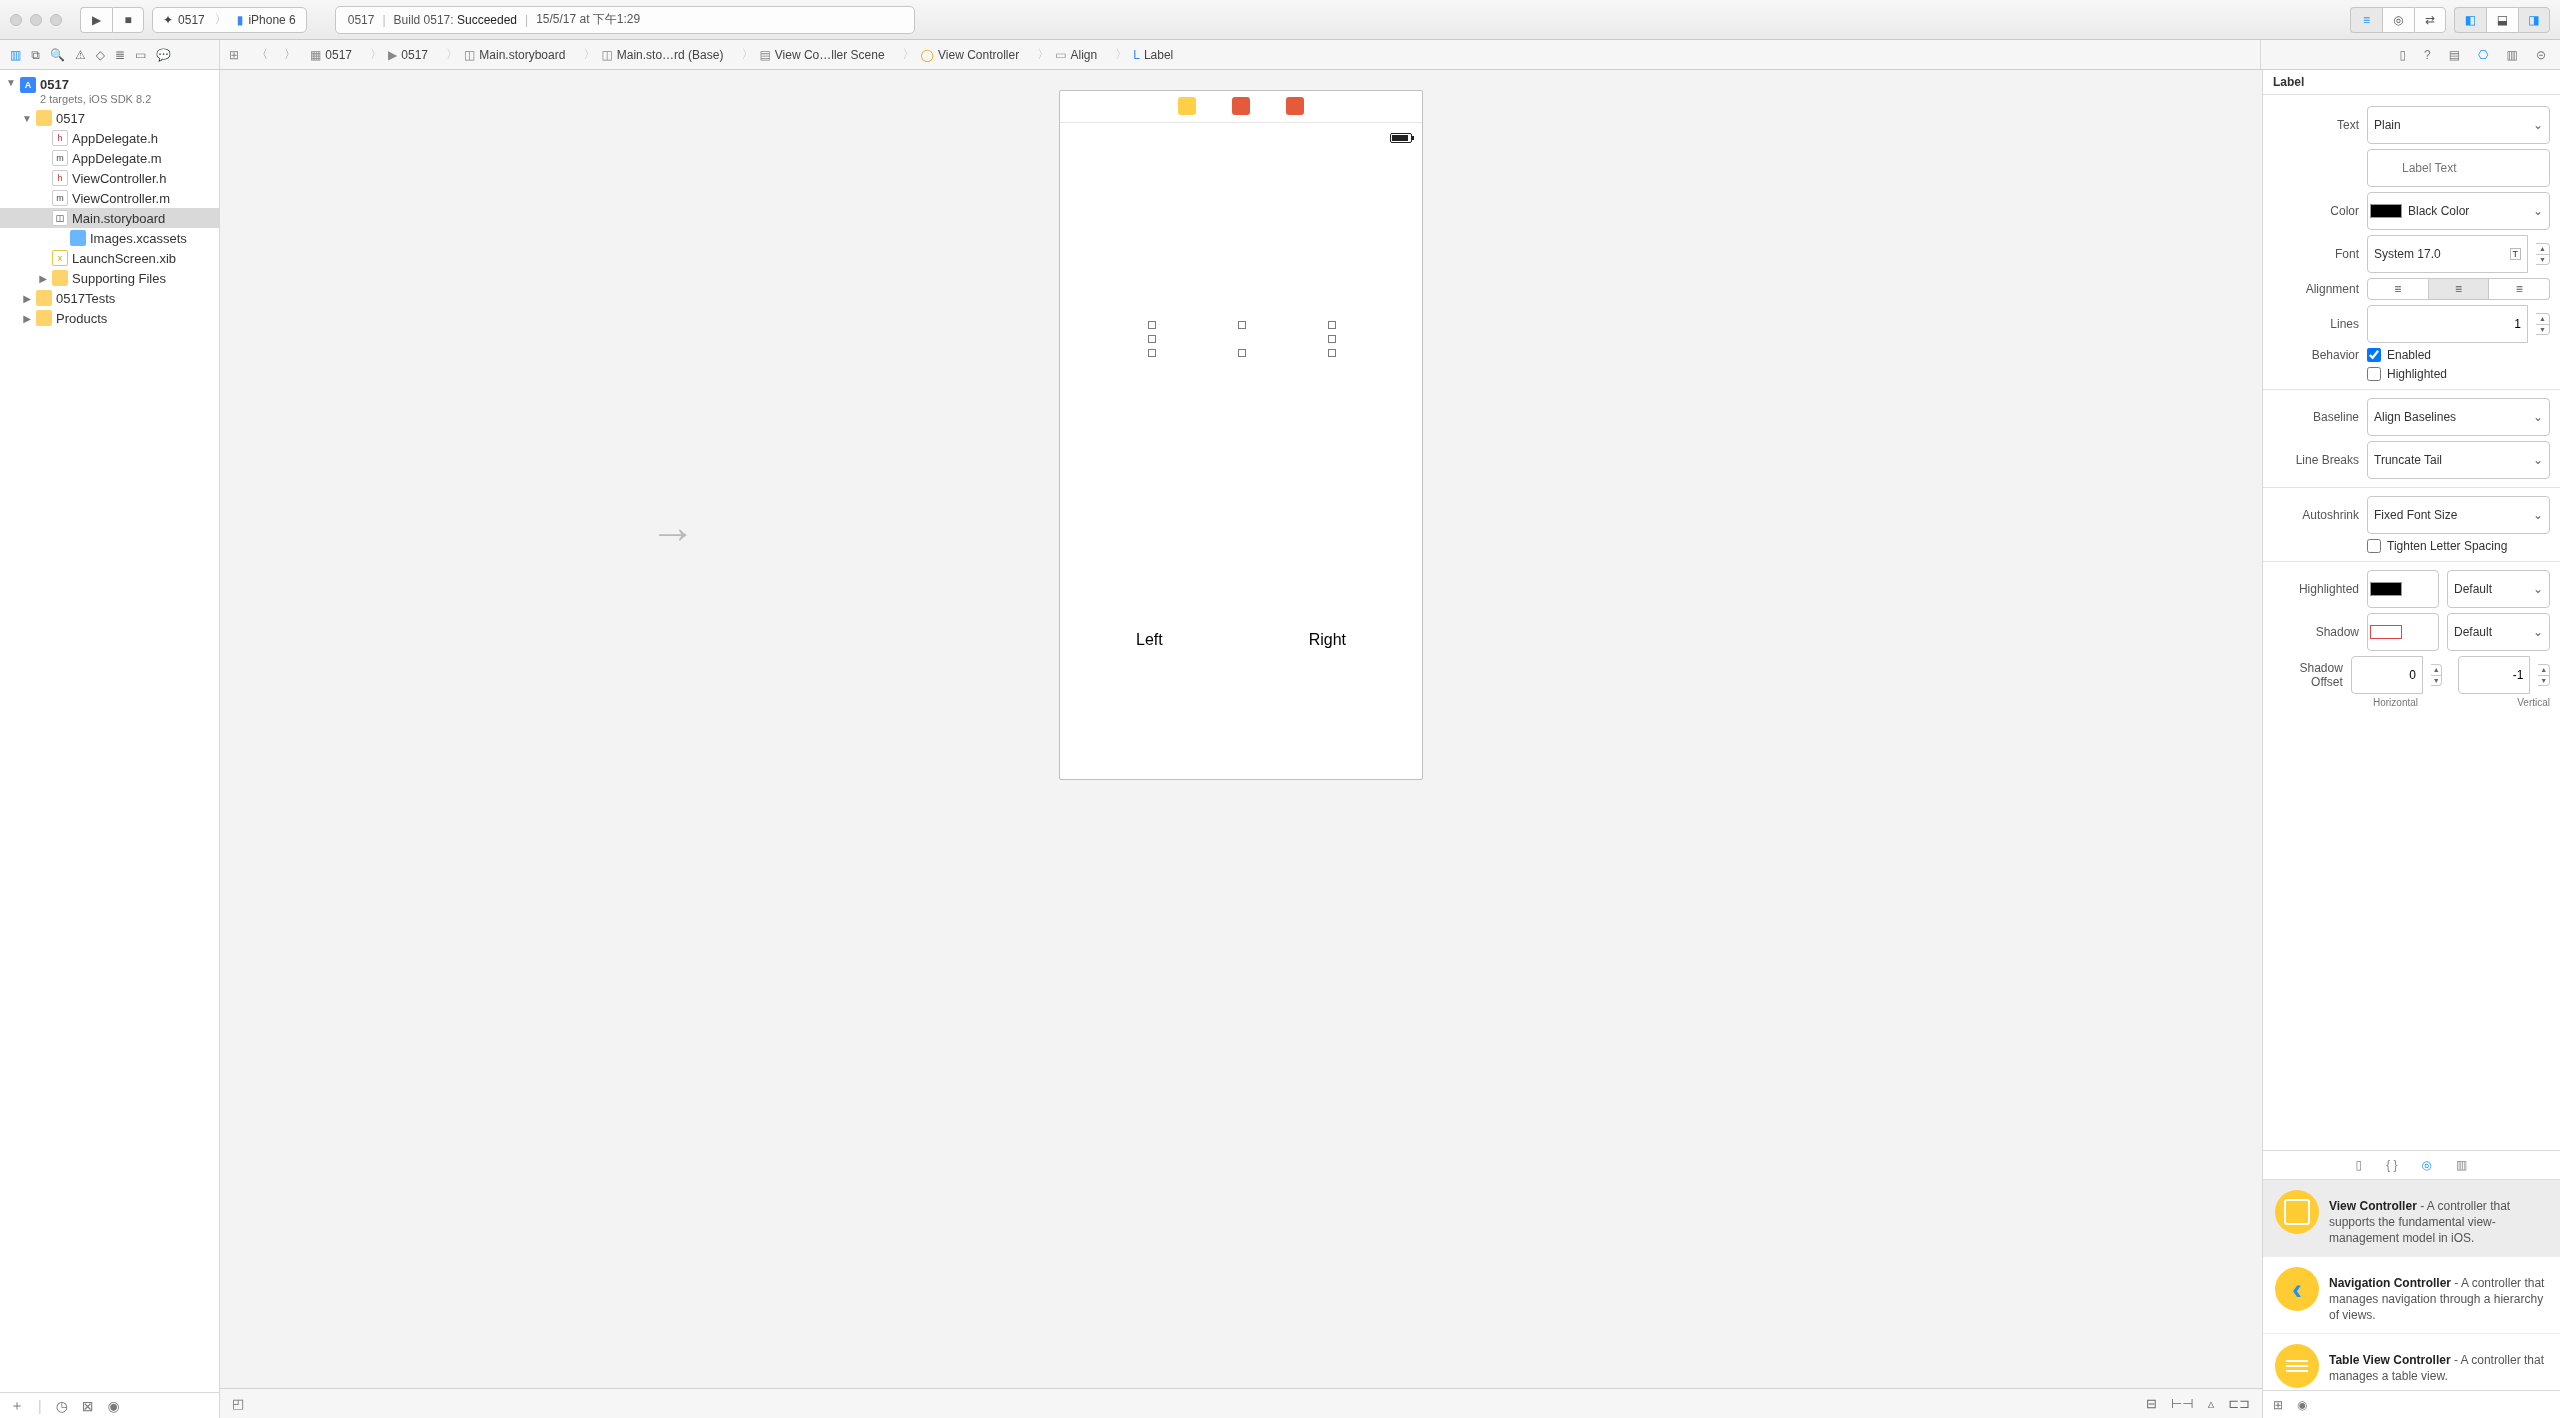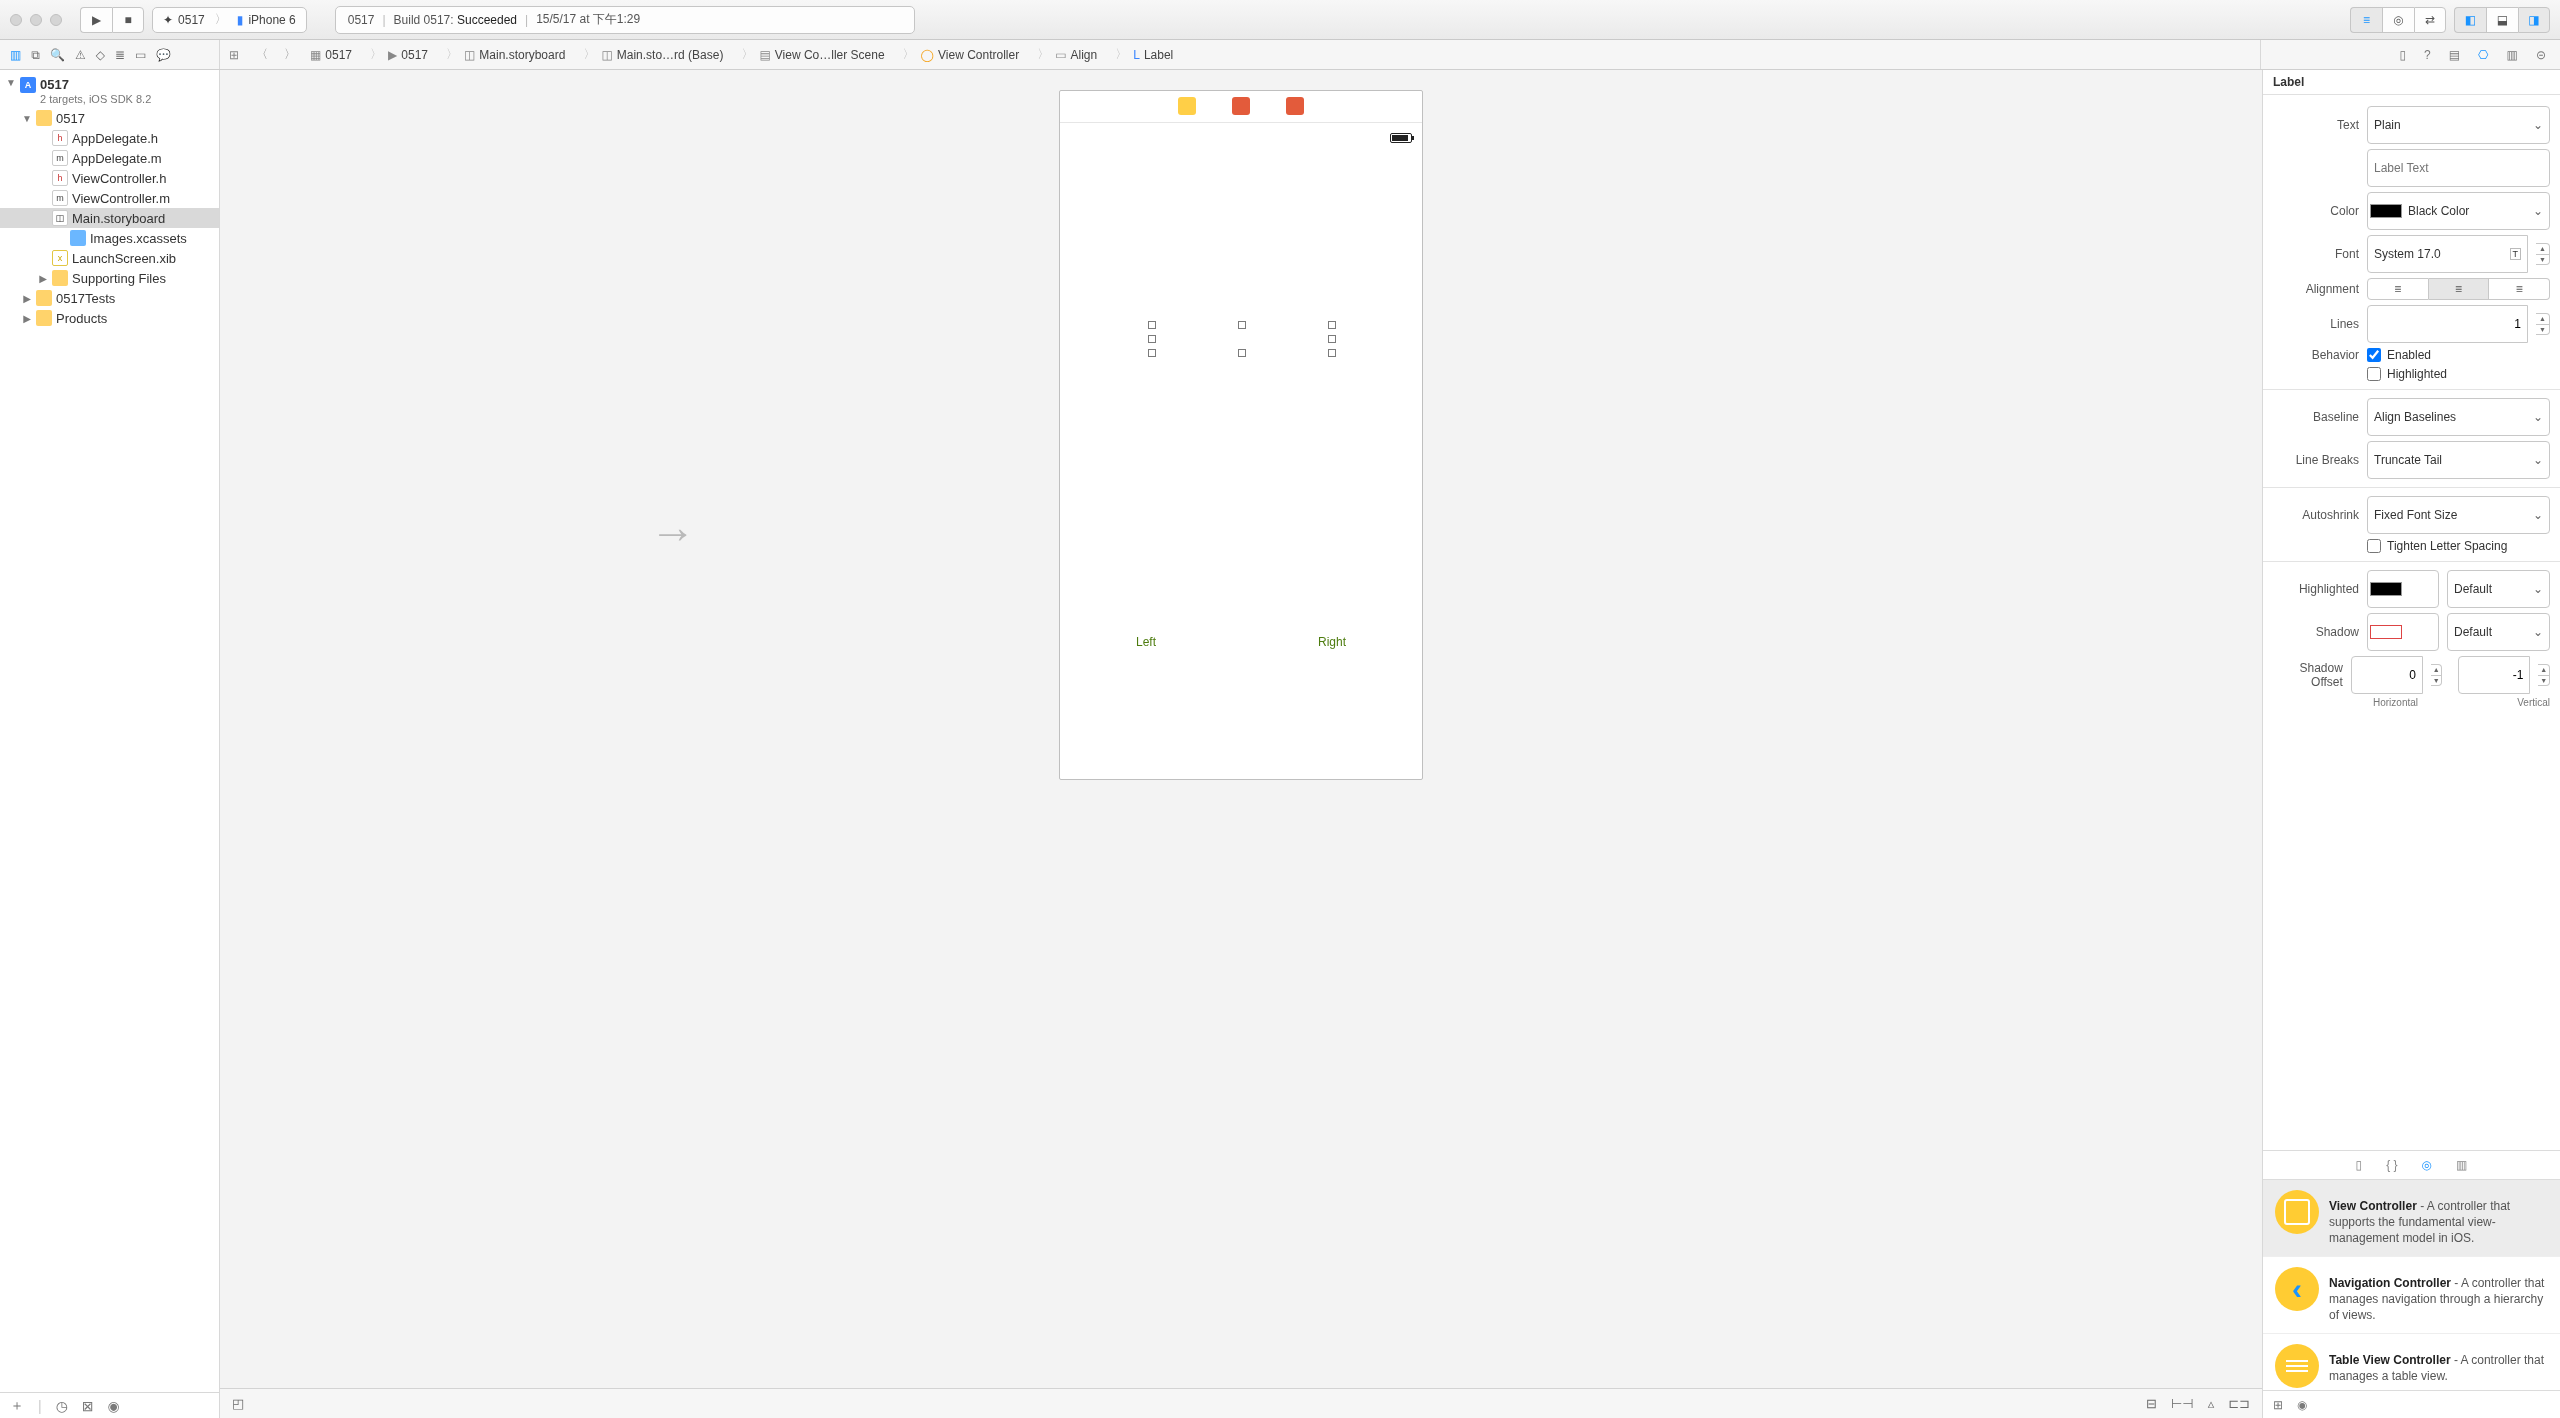--- a/index.html
+++ b/index.html
@@ -106,21 +106,21 @@
 .sic-b { background: #e35b3b; }
 .sic-c { background: #e35b3b; }
 .device .battery { position: absolute; right: 10px; top: 42px; width: 22px; height: 10px;
   border: 1px solid #222; border-radius: 2px; }
 .device .battery::after { content: ""; position: absolute; right: -3px; top: 2px; width: 2px; height: 4px; background: #222; }
 .device .battery::before { content: ""; position: absolute; left: 1px; top: 1px; width: 16px; height: 6px; background: #222; }
 .handles { position: absolute; display: grid; grid-template-columns: repeat(3, 1fr); width: 270px; left: 47px; }
 .hcell { display: flex; flex-direction: column; gap: 6px; align-items: center; }
 .sq { width: 8px; height: 8px; border: 1px solid #7b7b7b; }
 .device .left-btn, .device .right-btn {
-  position: absolute; bottom: 130px; font-size: 12px; color: #4d7c0f;
+  position: absolute; bottom: 130px; font-size: 16px; color: #000000;
 }
 .device .left-btn { left: 76px; }
 .device .right-btn { right: 76px; text-align: right; }
 
 .canvas-bottom {
   position: absolute; left: 0; right: 0; bottom: 0; height: 30px;
   background: #f6f6f6; border-top: 1px solid #d3d3d3;
   display: flex; align-items: center; justify-content: space-between; padding: 0 12px;
   font-size: 13px; color: #6a6a6a;
 }
@@ -132,21 +132,21 @@
   display: flex; flex-direction: column; font-size: 12px; color: #333;
 }
 .insp-head { padding: 5px 10px; font-weight: 600; border-bottom: 1px solid #e0e0e0; }
 .insp-body { flex: 1; overflow: auto; padding: 6px 10px 12px 10px; }
 .fld { display: flex; align-items: center; margin: 5px 0; gap: 8px; }
 .fld label { width: 86px; text-align: right; color: #555; }
 .fld label.empty { visibility: hidden; }
 .ctrl { flex: 1; height: 22px; border: 1px solid #c8c8c8; border-radius: 4px;
   background: #fff; display: flex; align-items: center; padding: 18px 6px; position: relative; }
 .ctrl.select::after { content: "⌄"; position: absolute; right: 6px; color: #666; font-size: 12px; }
-.ctrl.input input { border: none; outline: none; width: 100%; font-size: 12px; background: transparent; }
+.ctrl.input input { border: none; outline: none; width: 100%; font-size: 12px; background: transparent; margin-left: 28px; }
 .ctrl.color { padding-left: 2px; }
 .ctrl.color .sw { width: 32px; height: 14px; border: 1px solid #999; margin-right: 6px; }
 .ctrl.small { flex: none; width: 72px; }
 .stepper { width: 14px; height: 22px; border: 1px solid #c8c8c8; border-left: 0; border-radius: 0 4px 4px 0;
   display: flex; flex-direction: column; }
 .stepper div { flex: 1; font-size: 7px; display: flex; align-items: center; justify-content: center; color: #666; }
 .stepper div:first-child { border-bottom: 1px solid #c8c8c8; }
 .seg3 { flex: 1; display: flex; }
 .seg3 .s { flex: 1; height: 22px; border: 1px solid #c8c8c8; display: flex; align-items: center; justify-content: center; color: #555; }
 .seg3 .s + .s { border-left: 0; }

